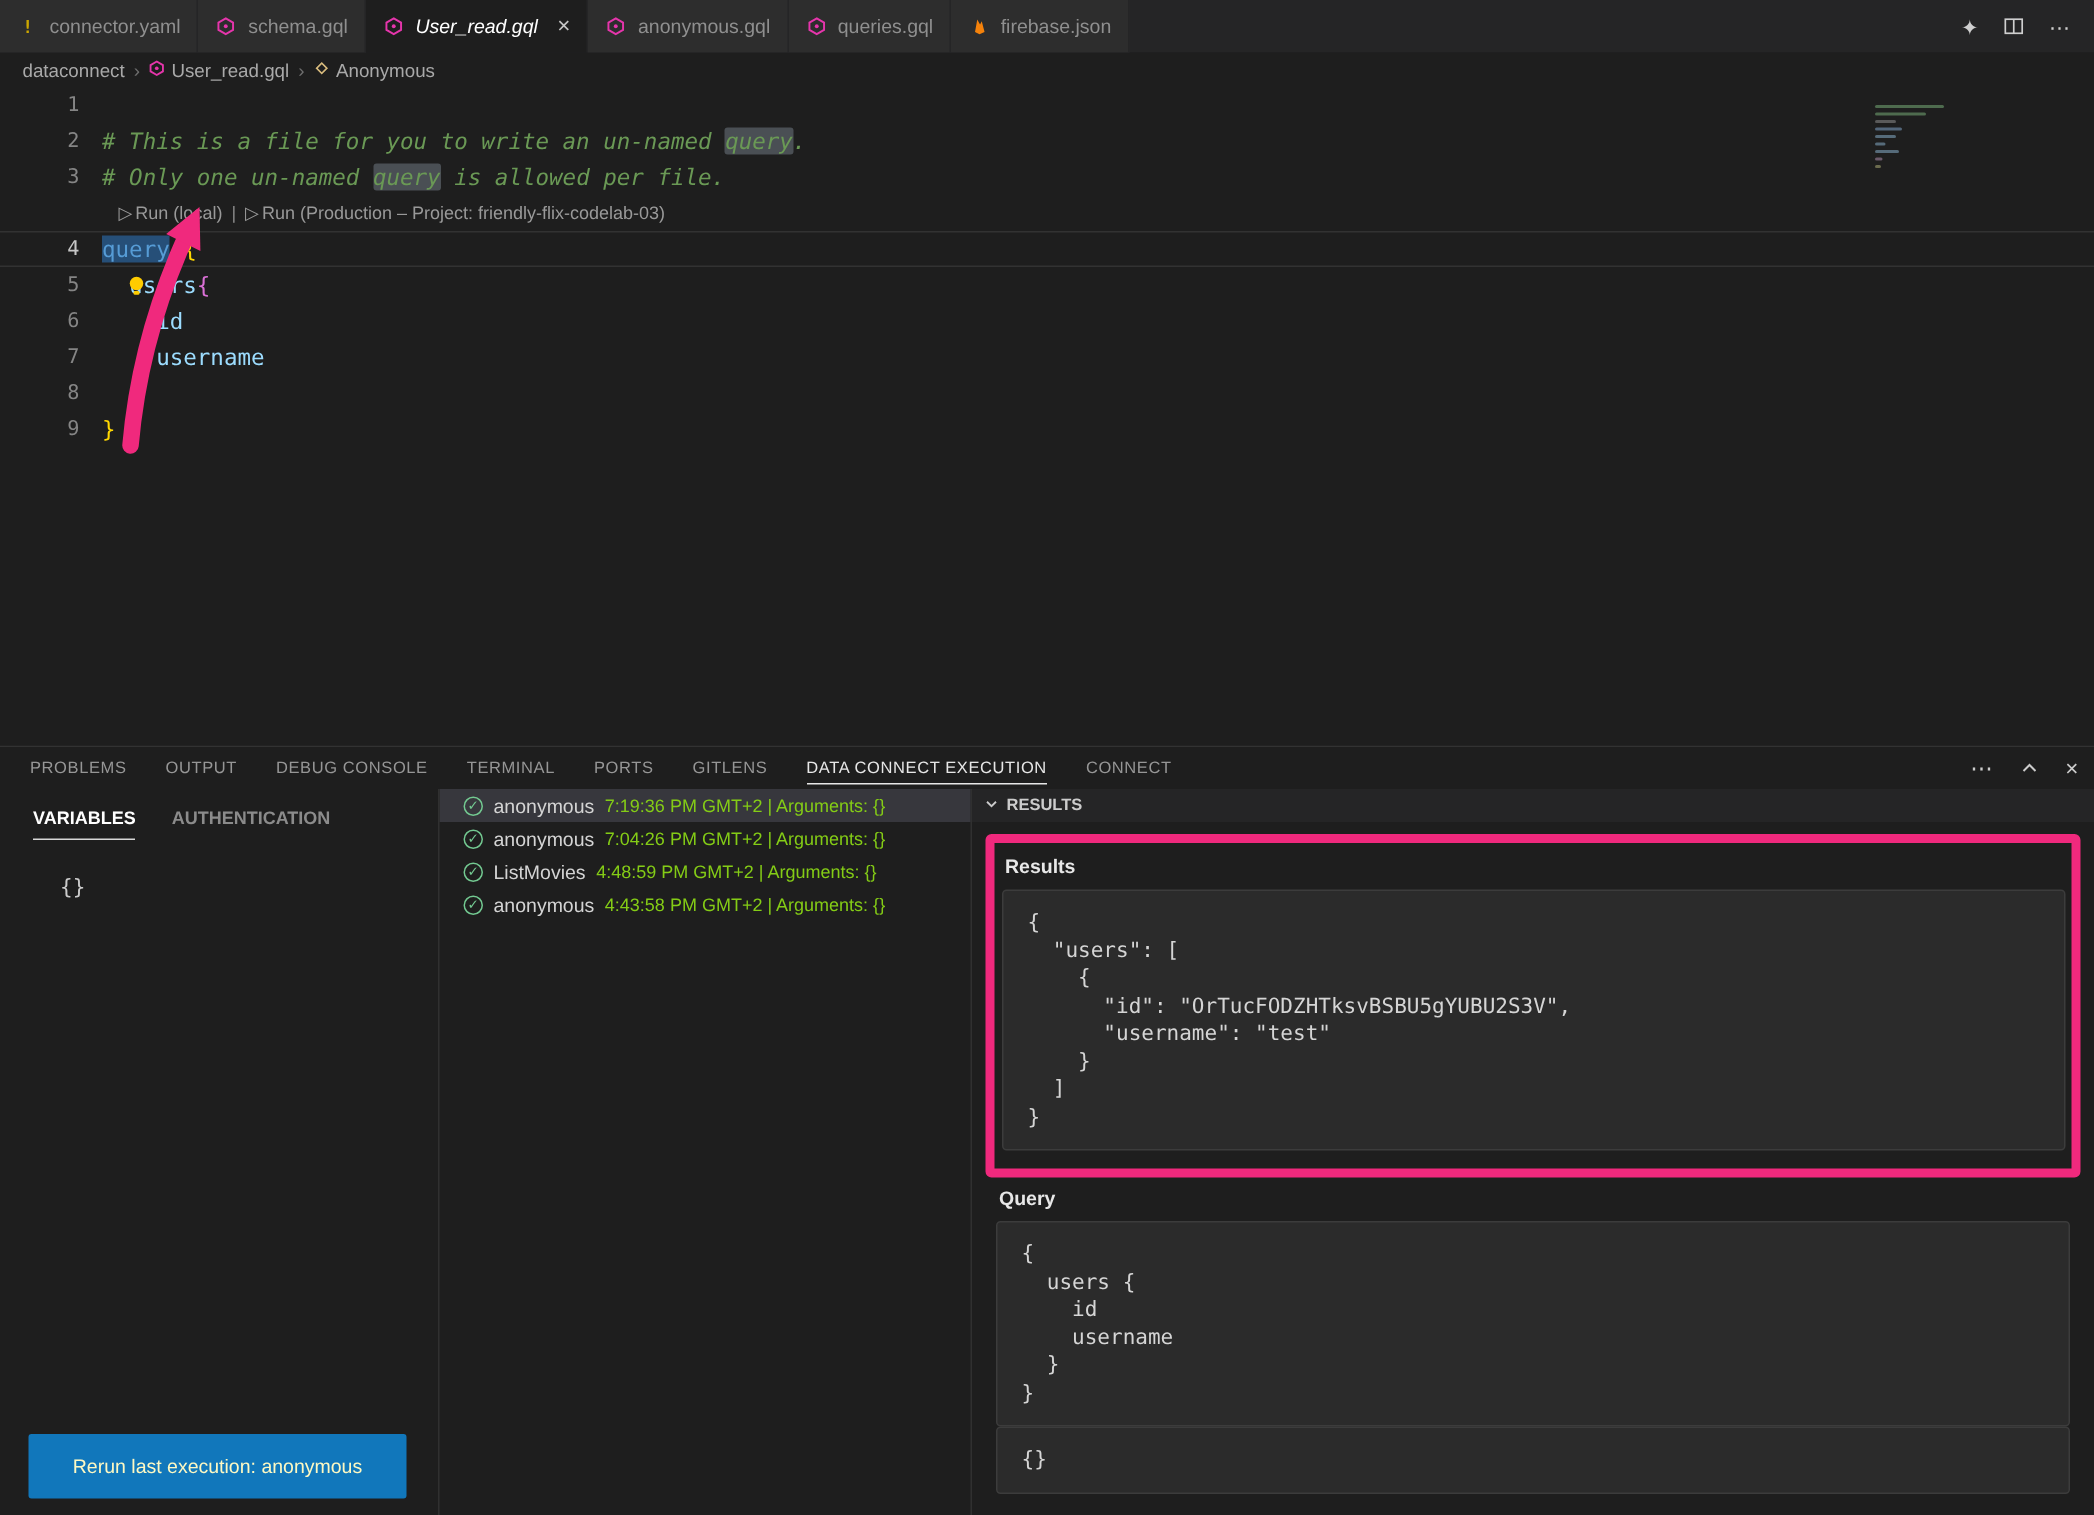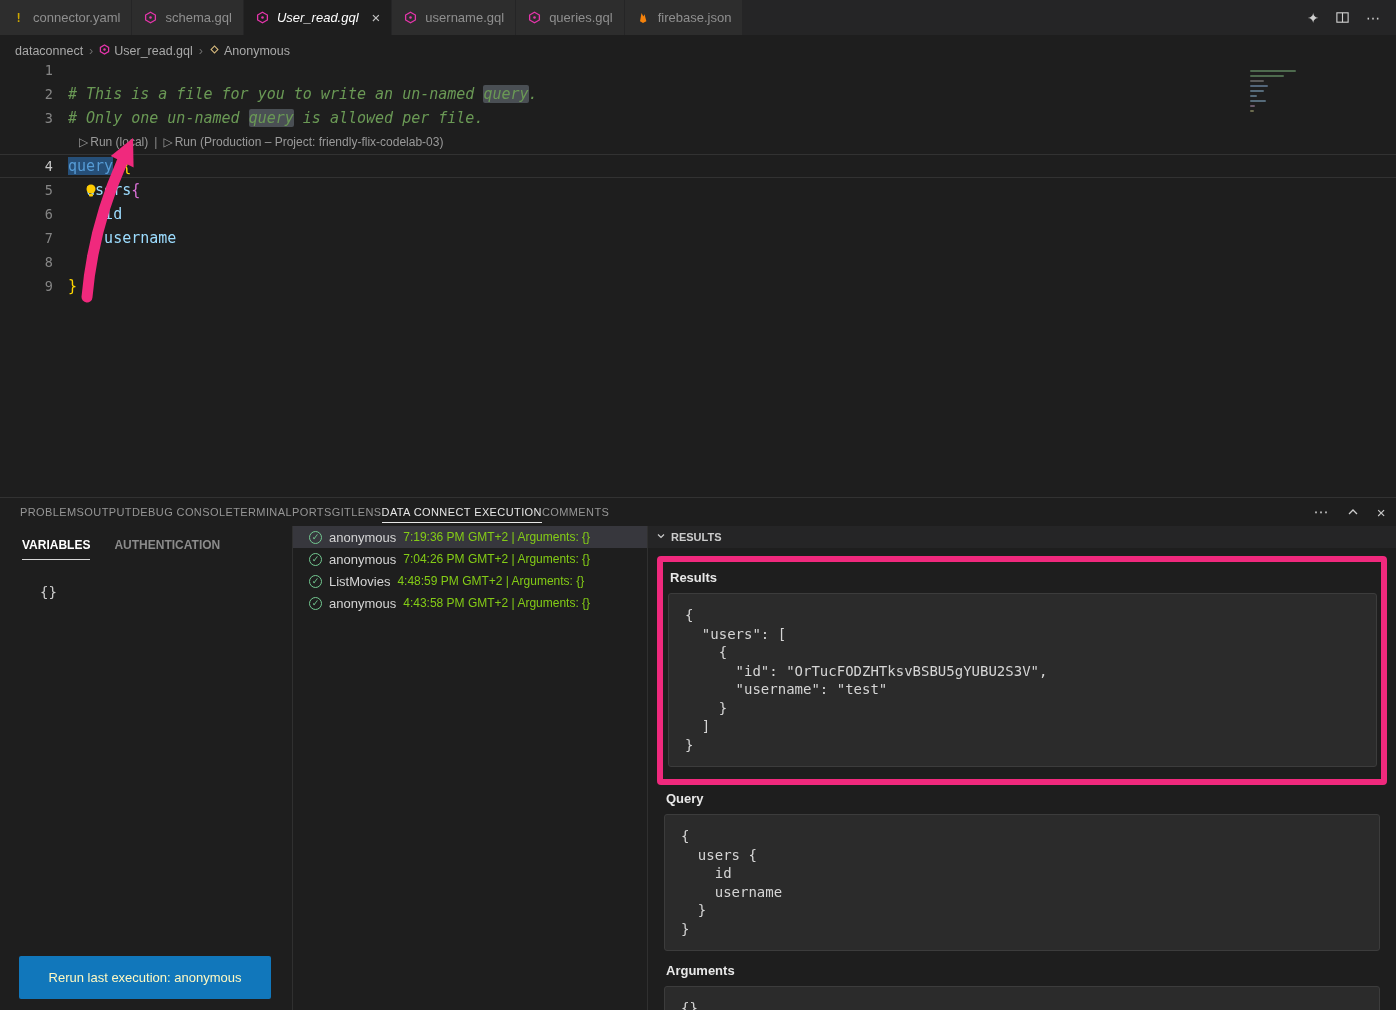--- a/index.html
+++ b/index.html
@@ -14,21 +14,21 @@
   .tab { display:flex; align-items:center; gap:7px; padding:0 11px; background:#2d2d2d;
          border-right:1px solid #252526; font-size:13px; color:#8f8f8f; cursor:pointer; }
   .tab.active { background:#1e1e1e; color:#ffffff; }
   .tab.active .tab-label { font-style:italic; color:#ffffff; }
   .ticon { width:15px; display:inline-flex; justify-content:center; align-items:center; font-size:12px; }
   .yaml-glyph { color:#cca700; font-weight:bold; font-family:"DejaVu Sans Mono",monospace; }
   .tab-close { margin-left:6px; color:#c5c5c5; font-size:15px; line-height:1; cursor:pointer; }
   .tabbar-right { margin-left:auto; display:flex; align-items:center; gap:16px; padding-right:16px; color:#cfcfcf; }
   .tb-icon { font-size:14px; cursor:pointer; display:inline-flex; align-items:center; }
   
-  .breadcrumb { height:23px; display:flex; align-items:flex-end; gap:6px; padding-left:15px;
+  .breadcrumb { height:23px; display:flex; align-items:center; gap:6px; padding-left:15px;
                 font-size:12.5px; color:#a9a9a9; background:#1e1e1e; }
   .crumb { display:flex; align-items:center; gap:4px; cursor:pointer; }
   .crumb-sep { color:#6e6e6e; }
   
   .editor { position:relative; height:439px; background:#1e1e1e;
             font-family:"DejaVu Sans Mono", monospace; font-size:15px; }
   .eline { display:flex; height:24px; line-height:24px; position:relative; }
   .gutter { width:68px; min-width:68px; text-align:right; padding-right:15px; color:#858585; font-size:13.5px; }
   .gutter.ln-active { color:#c6c6c6; }
   .ecode { white-space:pre; flex:1; }
@@ -43,21 +43,21 @@
   .lens-row { height:24px; display:flex; align-items:center; padding-left:79px;
               font-size:12px; color:#999999; font-family:"Liberation Sans",sans-serif; }
   .lens-link { cursor:pointer; display:inline-flex; align-items:center; gap:2px; }
   .lens-sep { margin:0 6px; color:#8a8a8a; }
   .bulb { position:absolute; left:84px; top:4px; width:14px; height:16px; cursor:pointer; }
   .minimap { position:absolute; top:4px; right:86px; width:60px; }
   .mm { height:2px; margin:3px 0; border-radius:1px; }
   .annotation-arrow { position:absolute; left:0; top:0; pointer-events:none; z-index:5; }
   
   .panel { height:513px; border-top:1px solid #323232; display:flex; flex-direction:column; background:#1e1e1e; }
-  .panel-tabs { height:28px; display:flex; align-items:center; padding:0 10px 0 20px;
+  .panel-tabs { height:28px; display:flex; align-items:center; gap:26px; padding:0 10px 0 20px;
                 font-size:11px; letter-spacing:0.4px; color:#969696; }
   .ptab { cursor:pointer; padding:5px 0 4px 0; border-bottom:1px solid transparent; white-space:nowrap; }
   .ptab.active { color:#e7e7e7; border-bottom-color:#e7e7e7; }
   .panel-actions { margin-left:auto; display:flex; align-items:center; gap:18px; color:#cccccc; }
   .pa-icon { cursor:pointer; font-size:15px; display:inline-flex; align-items:center; }
   .panel-body { flex:1; display:flex; min-height:0; }
   .sec-header { height:22px; display:flex; align-items:center; gap:5px; padding-left:8px;
                 font-size:11px; font-weight:700; color:#cccccc; background:#252526; cursor:pointer; }
   
   .col-config { width:293px; min-width:293px; border-right:1px solid #303030; position:relative;
@@ -114,21 +114,21 @@
     <span class="tab-label">User_read.gql</span>
     <span class="tab-close">×</span>
   </div>
   <div class="tab">
     <span class="ticon">
         <svg width="13" height="13" viewBox="0 0 16 16">
           <path d="M8 1.5 L14 5 L14 11 L8 14.5 L2 11 L2 5 Z" fill="none" stroke="#E535AB" stroke-width="1.6"></path>
           <circle cx="8" cy="8" r="1.6" fill="#E535AB"></circle>
         </svg>
       </span>
-    <span class="tab-label">username.gql</span>
+    <span class="tab-label">anonymous.gql</span>
   </div>
   <div class="tab">
     <span class="ticon">
         <svg width="13" height="13" viewBox="0 0 16 16">
           <path d="M8 1.5 L14 5 L14 11 L8 14.5 L2 11 L2 5 Z" fill="none" stroke="#E535AB" stroke-width="1.6"></path>
           <circle cx="8" cy="8" r="1.6" fill="#E535AB"></circle>
         </svg>
       </span>
     <span class="tab-label">queries.gql</span>
   </div>
@@ -245,21 +245,21 @@
 
 <div class="panel">
   <div class="panel-tabs">
     <span class="ptab">PROBLEMS</span>
     <span class="ptab">OUTPUT</span>
     <span class="ptab">DEBUG CONSOLE</span>
     <span class="ptab">TERMINAL</span>
     <span class="ptab">PORTS</span>
     <span class="ptab">GITLENS</span>
     <span class="ptab active">DATA CONNECT EXECUTION</span>
-    <span class="ptab">COMMENTS</span>
+    <span class="ptab">CONNECT</span>
     <span class="panel-actions">
       <span class="pa-icon">⋯</span>
       <span class="pa-icon">
           <svg width="12" height="12" viewBox="0 0 12 12">
             <path d="M2 8 L6 4 L10 8" stroke="#cccccc" stroke-width="1.3" fill="none"></path>
           </svg>
         </span>
       <span class="pa-icon">×</span>
     </span>
   </div>
@@ -317,19 +317,18 @@
   ]
 }</pre>
         </div>
         <div class="res-label">Query</div>
         <pre class="res-box">{
   users {
     id
     username
   }
 }</pre>
-        <div class="res-label res-gap">Arguments</div>
         <pre class="res-box">{}</pre>
       </div>
     </div>
 
   </div>
 </div>
 
 </body></html>

